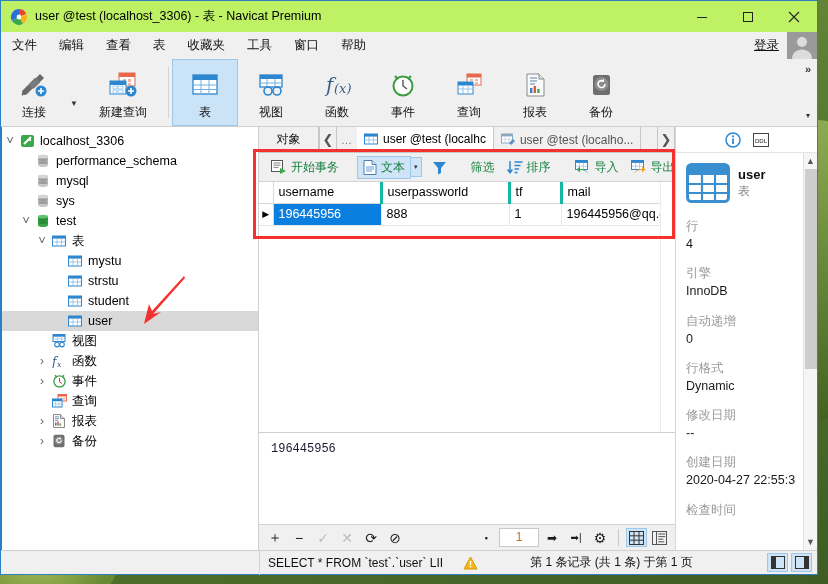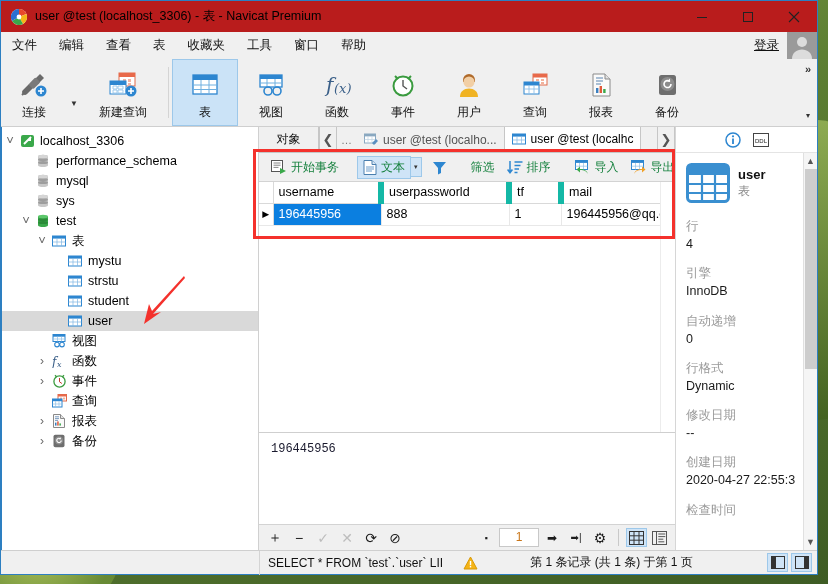--- a/index.html
+++ b/index.html
@@ -22,21 +22,21 @@
   
   #window {
     position: absolute; left: 0; top: 0; width: 818px; height: 575px;
     background: #ffffff;
     border: 1px solid #2d7fc1;
     display: flex; flex-direction: column;
   }
 
   
   .titlebar {
-    height: 31px; background: #b91c1c; display: flex; align-items: center;
+    height: 31px; background: #bef264; display: flex; align-items: center;
     flex: 0 0 31px; position: relative;
   }
   .app-logo { width: 18px; height: 18px; margin-left: 9px; margin-right: 7px; position: relative; flex:0 0 18px;}
   .app-logo svg { display:block; }
   .title-text { font-size: 12.5px; color: #000; white-space: nowrap; }
   .win-btns { margin-left: auto; display: flex; height: 31px; }
   .win-btn { width: 46px; height: 31px; display: flex; align-items: center; justify-content: center;
              font-size: 13px; color: #222; }
   .win-btn svg { display:block; }
 
@@ -92,21 +92,21 @@
                  border-bottom:1px solid #d3d3d3; padding-left: 6px; gap:0px;}
   .gt-btn { display:flex; align-items:center; gap:4px; font-size:12px; color:#15803d; padding: 3px 6px; white-space:nowrap;}
   .gt-btn.boxed { background:#cfe4f7; border:1px solid #9dc8ea; padding: 2px 5px;}
   .gt-caret { border:1px solid #9dc8ea; border-left:0; background:#cfe4f7; padding: 2px 3px; font-size:7px; color:#333;
               display:flex; align-items:center; height:20px;}
   .gt-sep { width:1px; height:18px; background:#cfcfcf; margin: 0 6px; }
 
   
   .gridwrap { flex: 1 1 auto; min-height:0; display:flex; flex-direction:column; position:relative; background:#fff;}
   .grid { width:100%; border-collapse: collapse; table-layout: fixed; font-size: 12.5px;}
-  .grid th { background:#fff; border-right:6px solid #14b8a6; border-bottom:1px solid #d9d9d9;
+  .grid th { background:#fff; border-right:3px solid #14b8a6; border-bottom:1px solid #d9d9d9;
              text-align:left; font-weight:normal; padding: 3px 5px; height:21px; color:#000;}
   .grid td { border-right:1px solid #e8e8e8; border-bottom:1px solid #e8e8e8; padding: 3px 5px; height:22px;
              color:#000; overflow:hidden; white-space:nowrap;}
   .grid .rowmark { width: 14px; border-right:1px solid #d9d9d9; background:#fff; padding:0; text-align:center;}
   .grid tr.sel td.cell-sel { background:#0b7fe0; color:#fff; }
   .grid-empty { flex:1 1 auto; background:#fff; border-right:1px solid #ddd;}
   .grid-vscroll { position:absolute; right:0; top:0; bottom:0; width:15px; background:#fff; border-left:1px solid #ececec;}
 
   .textpane { height: 92px; flex: 0 0 92px; border-top: 1px solid #cfcfcf; background:#fff;
               font-family:"Liberation Mono","DejaVu Sans Mono",monospace; font-size:12px; color:#1a1a2e; padding: 9px 12px;}
@@ -289,30 +289,20 @@
       <span class="ic">
         <svg class="ic-svg" width="30" height="26" viewBox="0 0 30 26">
           <circle cx="15" cy="14" r="9.5" fill="#fff" stroke="#3a9b3f" stroke-width="2"></circle>
           <path d="M15 8v6l4 3" stroke="#555" stroke-width="1.4" fill="none"></path>
           <path d="M7 4l3 3M23 4l-3 3" stroke="#3a9b3f" stroke-width="2"></path>
         </svg>
       </span>
       <span>事件</span>
     </div>
 
-    <div class="tb-btn">
-      <span class="ic">
-        <svg class="ic-svg" width="30" height="26" viewBox="0 0 30 26">
-          <path d="M9 8a6 6 0 0 1 12 0v2H9z" fill="#b06a2a"></path>
-          <circle cx="15" cy="10" r="5.6" fill="#f2cfa5"></circle>
-          <path d="M6 25c0-5.4 4-8.4 9-8.4s9 3 9 8.4z" fill="#f0b323"></path>
-        </svg>
-      </span>
-      <span>用户</span>
-    </div>
 
     <div class="tb-btn">
       <span class="ic">
         <svg class="ic-svg" width="30" height="26" viewBox="0 0 30 26">
           <rect x="13" y="2" width="14" height="11" fill="#fff" stroke="#e06a4a"></rect>
           <rect x="13" y="2" width="14" height="3.5" fill="#e8694a"></rect>
           <path d="M16 7h3v2h-3zM21 7h3v2h-3zM16 10h3v2h-3zM21 10h3v2h-3z" fill="#f3b39c"></path>
           <rect x="4" y="10" width="15" height="12" fill="#fff" stroke="#2d86d0"></rect>
           <rect x="4" y="10" width="15" height="3.5" fill="#2d86d0"></rect>
           <path d="M9 13.5v8.5M14 13.5v8.5M4 17h15" stroke="#8ec0e8" stroke-width=".9"></path>
@@ -550,40 +540,40 @@
           </div>
         </div>
     </div>
 
     <div class="center">
 
       <div class="tabrow">
         <div class="tab-obj">对象</div>
         <div class="tab-nav">❮</div>
         <div class="tab-ellipsis">…</div>
+        <div class="tab active">
+          <span class="tic">
+            <svg class="ic-svg" width="14" height="13" viewBox="0 0 14 13">
+              <rect x="0.5" y="1" width="13" height="10" fill="#fff" stroke="#2d86d0"></rect>
+              <rect x="0.5" y="1" width="13" height="2.6" fill="#2d86d0"></rect>
+              <path d="M5 3.6v7.4M9.5 3.6v7.4M0.5 7h13" stroke="#7fb6e2" stroke-width=".7"></path>
+            </svg>
+          </span>
+          <span>user @test (localhc</span>
+        </div>
         <div class="tab">
           <span class="tic">
             <svg class="ic-svg" width="14" height="13" viewBox="0 0 14 13">
               <rect x="0.5" y="1" width="11" height="9" fill="#fff" stroke="#8aa8c0"></rect>
               <rect x="0.5" y="1" width="11" height="2.4" fill="#8aa8c0"></rect>
               <path d="M4 3.4v6.6M8 3.4v6.6M0.5 6.5h11" stroke="#bfd3e3" stroke-width=".7"></path>
               <path d="M8 10l4-4 2 2-4 4z" fill="#5b8fc0"></path>
             </svg>
           </span>
           <span>user @test (localho...</span>
-        </div>
-        <div class="tab active">
-          <span class="tic">
-            <svg class="ic-svg" width="14" height="13" viewBox="0 0 14 13">
-              <rect x="0.5" y="1" width="13" height="10" fill="#fff" stroke="#2d86d0"></rect>
-              <rect x="0.5" y="1" width="13" height="2.6" fill="#2d86d0"></rect>
-              <path d="M5 3.6v7.4M9.5 3.6v7.4M0.5 7h13" stroke="#7fb6e2" stroke-width=".7"></path>
-            </svg>
-          </span>
-          <span>user @test (localhc</span>
         </div>
         <div class="tab-nav" style="margin-left:auto;">❯</div>
       </div>
 
       <div class="gridtoolbar">
         <div class="gt-btn">
           <span>
             <svg class="ic-svg" width="16" height="15" viewBox="0 0 16 15">
               <rect x="0.5" y="0.5" width="11" height="11" fill="#fff" stroke="#555"></rect>
               <path d="M2.5 3h7M2.5 5.2h7M2.5 7.4h5" stroke="#777" stroke-width=".9"></path>

